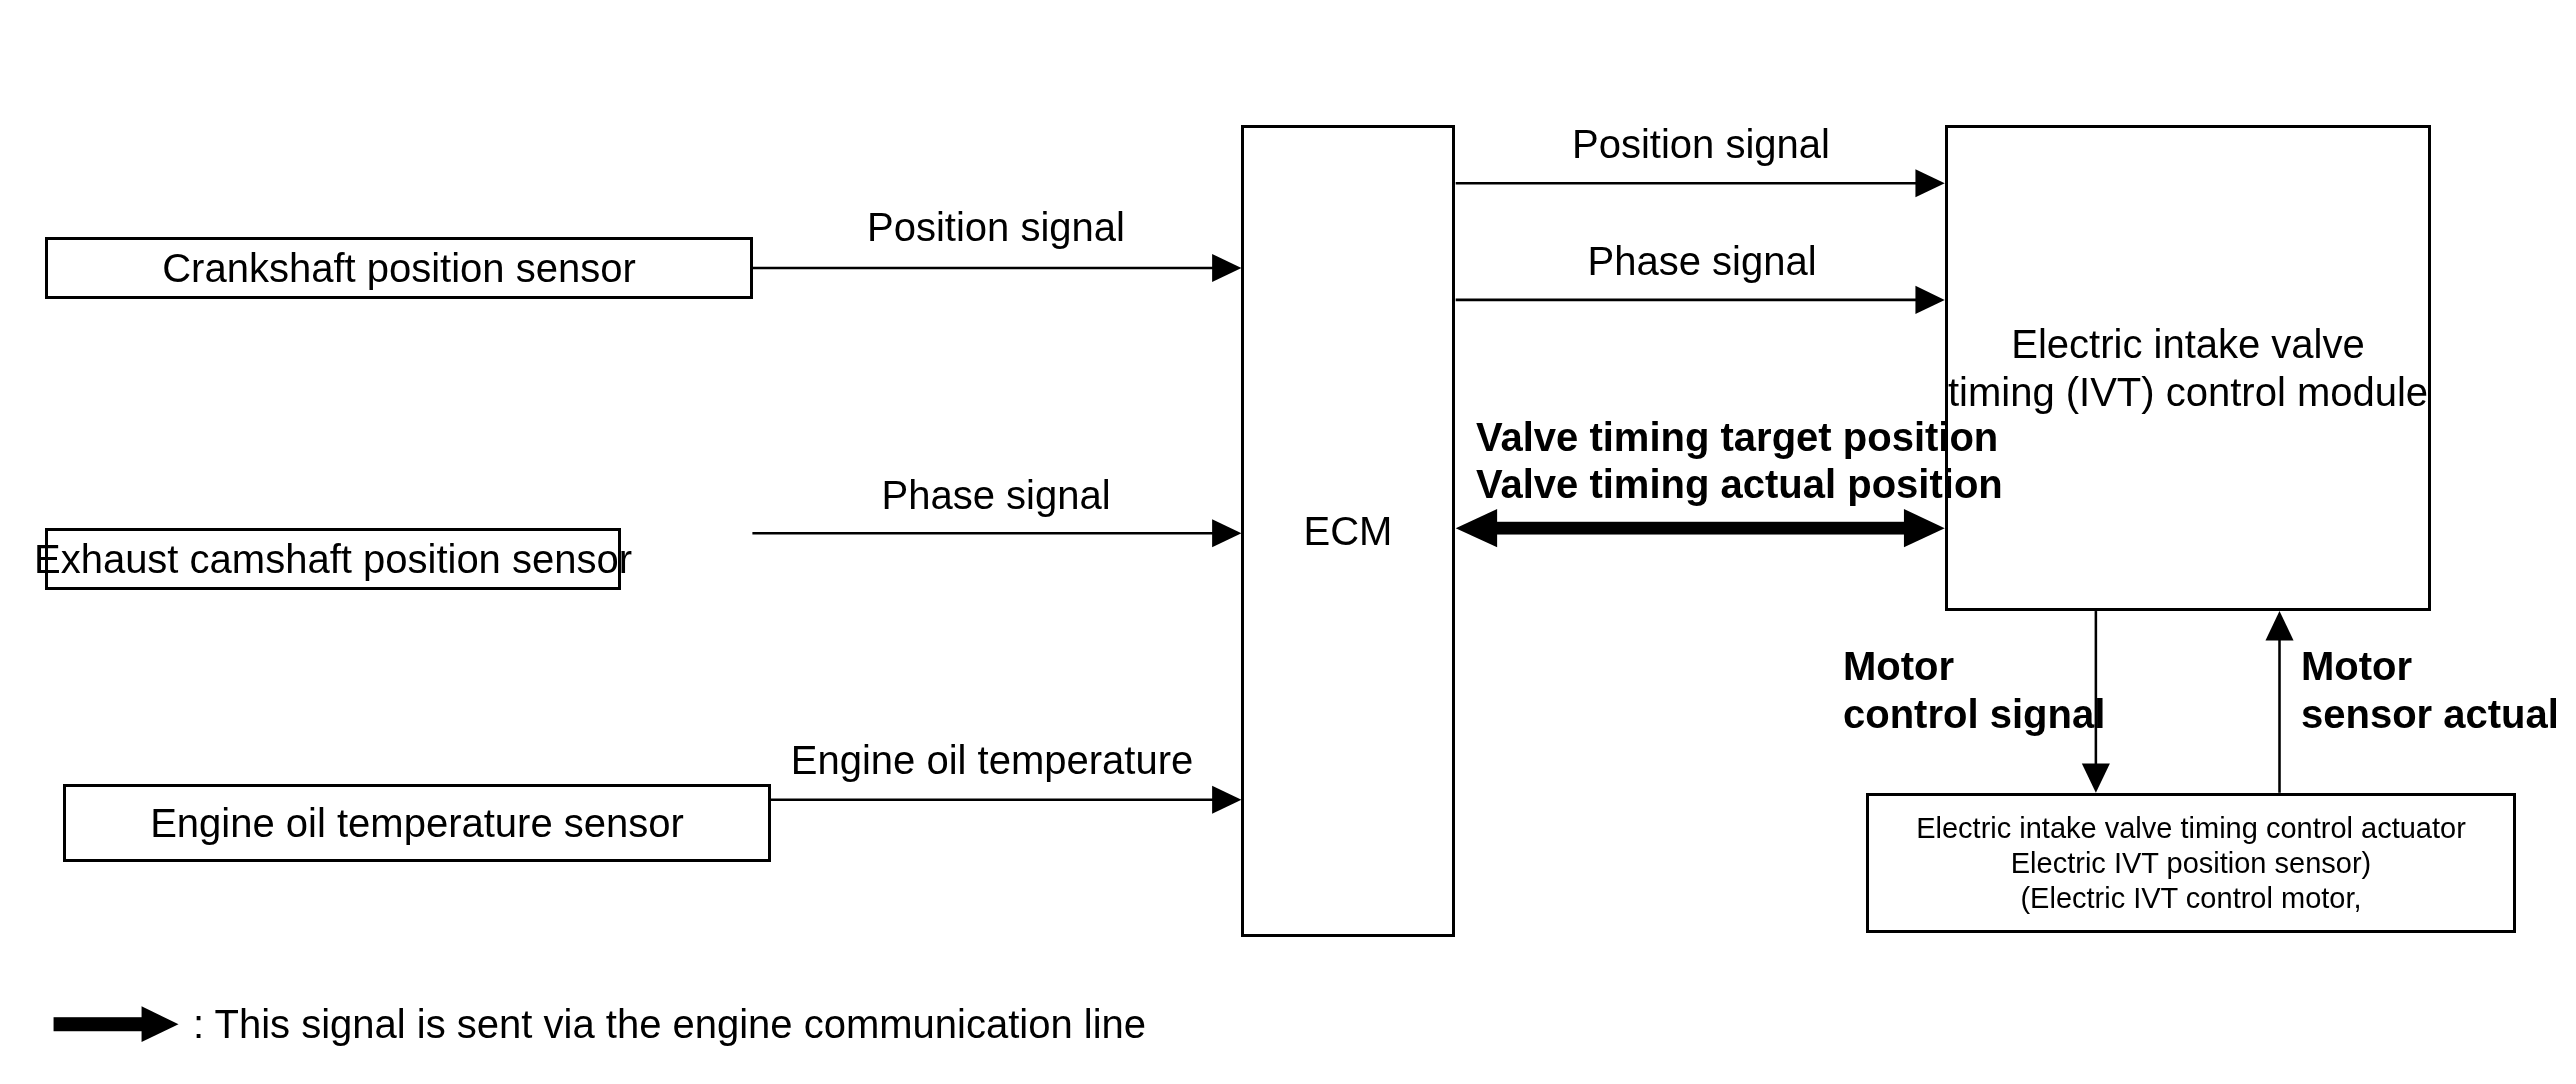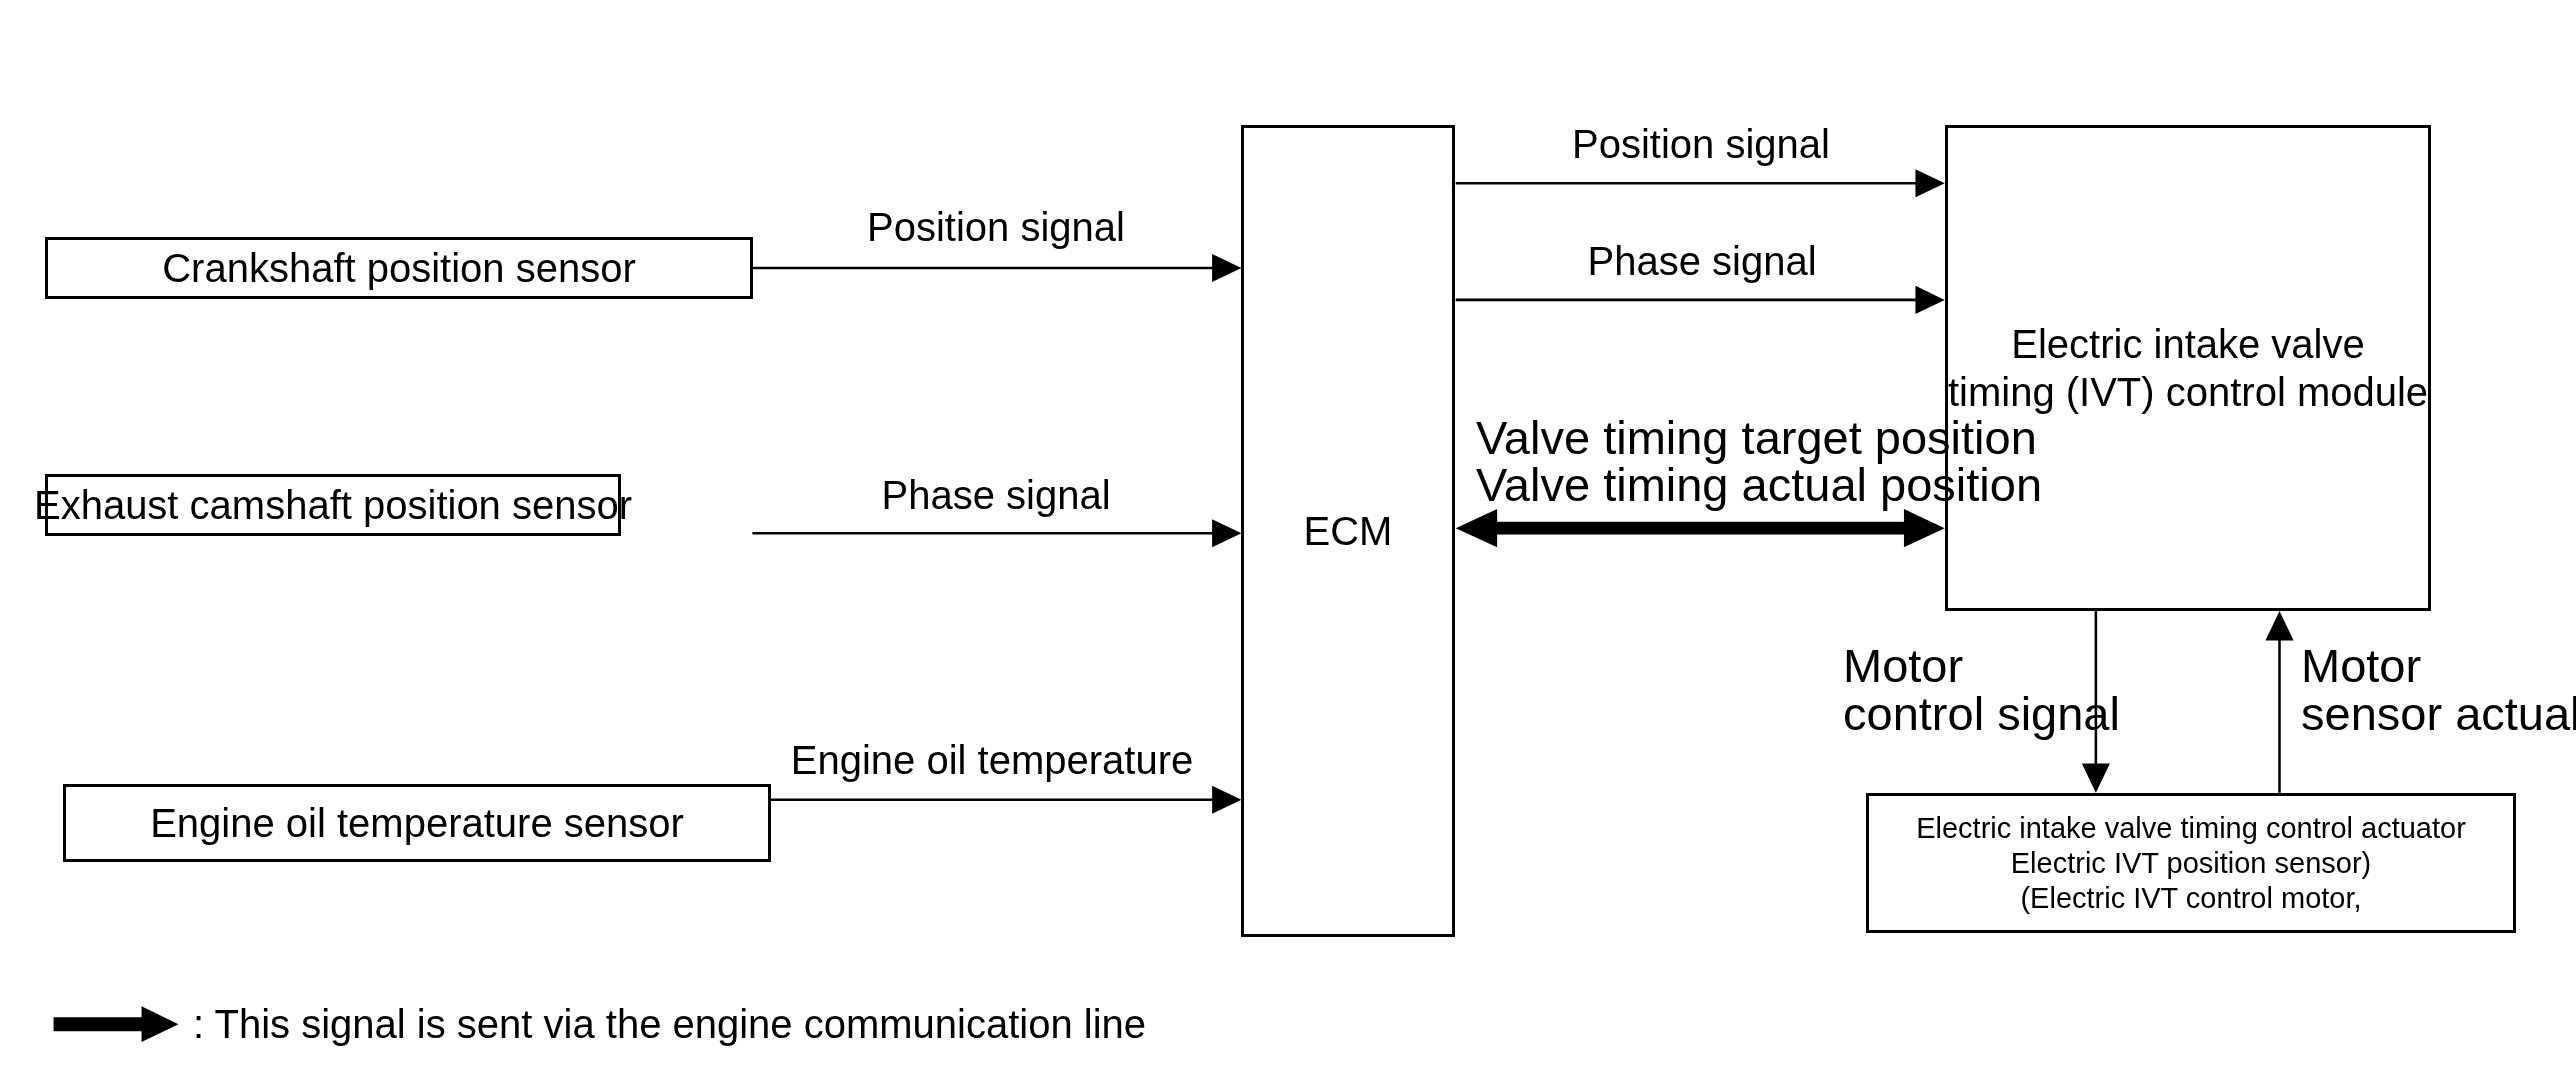--- a/index.html
+++ b/index.html
@@ -39,21 +39,21 @@
     position: absolute;
     white-space: nowrap;
     font-size: 40px;
     line-height: 1.15;
   }
   .label.centered { transform: translate(-50%, -50%); }
   .label.vcentered { transform: translateY(-50%); }
   .box .txt { font-size: 40px; line-height: 48px; white-space: nowrap; }
   .sensor-box .txt { line-height: 1; }
   .actuator-box .txt { font-size: 29px; line-height: 35px; }
-  .multiline { font-size: 47px; }
+  .multiline { font-size: 40px; font-weight: bold; }
   .comm-lines div { line-height: 47px; }
   .motor-lines div { line-height: 48px; }
 </style>
 </head>
 <body>
 
 <div class="diagram">
 
   <svg class="svg-layer" viewBox="0 0 4040 1701" xmlns="http://www.w3.org/2000/svg">
 
@@ -101,21 +101,21 @@
     <g fill="#000">
       <rect x="84" y="1595" width="140" height="22" stroke="none"></rect>
       <polygon points="280,1606 222,1578 222,1634" stroke="none"></polygon>
     </g>
   </svg>
 
   <div class="box sensor-box" style="left:45px; top:237px; width:708px; height:62px;">
     <div class="txt">Crankshaft position sensor</div>
   </div>
 
-  <div class="box sensor-box" style="left:45px; top:474px; width:576px; height:62px;">
+  <div class="box sensor-box" style="left:45px; top:528px; width:576px; height:62px;">
     <div class="txt">Exhaust camshaft position sensor</div>
   </div>
 
   <div class="box sensor-box" style="left:45px; top:784px; width:708px; height:78px;margin-left:18px;">
     <div class="txt">Engine oil temperature sensor</div>
   </div>
 
   <div class="box" style="left:1241px; top:125px; width:214px; height:812px;">
     <div class="txt">ECM</div>
   </div>

